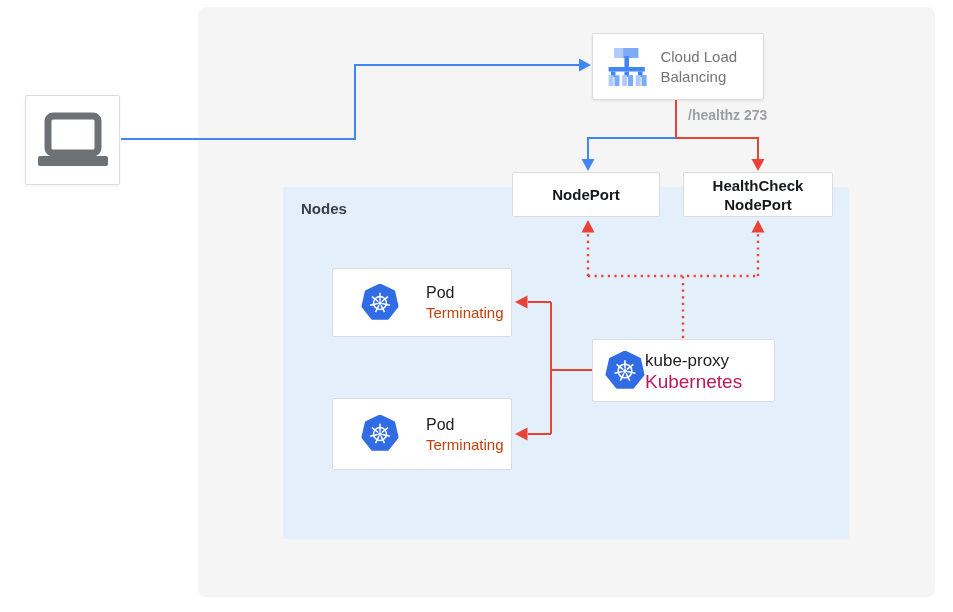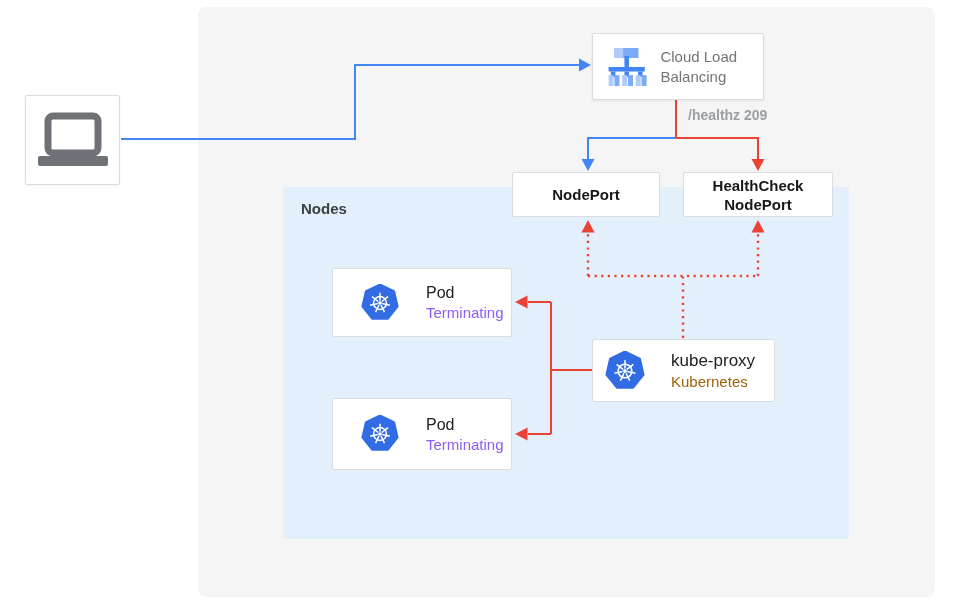--- a/index.html
+++ b/index.html
@@ -31,25 +31,25 @@
     box-shadow:0 1px 3px rgba(0,0,0,.08);}
   .clb-label{font-size:15px;line-height:20px;color:#757575;width:104px;}
   .port-box{display:flex;align-items:center;justify-content:center;text-align:center;
     font-weight:bold;font-size:15px;line-height:19px;color:#17181a;}
   .nodeport-box{left:512px;top:172px;width:148px;height:45px;}
   .hc-box{left:683px;top:172px;width:150px;height:45px;padding:0 26px;}
   .pod-box{left:332px;width:180px;display:flex;align-items:center;gap:27px;padding-left:28px;}
   .pod1{top:268px;height:69px;}
   .pod2{top:398px;height:72px;}
   .pod-title{font-size:16px;color:#202124;line-height:21px;}
-  .pod-status{font-size:15px;color:#8b5cf6;line-height:20px;}
+  .pod-status{font-size:15px;color:#c2410c;line-height:20px;}
   .kproxy-box{left:592px;top:339px;width:183px;height:63px;
-    display:flex;align-items:center;gap:26px;padding-left:12px;}
+    display:flex;align-items:center;padding-left:12px;}
   .kp-title{font-size:17px;color:#202124;line-height:22px;}
-  .kp-subtitle{font-size:15px;color:#a16207;line-height:20px;}
+  .kp-subtitle{font-size:19px;color:#be185d;line-height:20px;}
   .healthz-label{
     position:absolute;left:688px;top:107px;z-index:4;
     font-size:14px;font-weight:bold;color:#9aa0a6;white-space:nowrap;
   }
   .k8s-hept{fill:#326ce5;stroke:#326ce5;stroke-width:3;stroke-linejoin:round;}
   .k8s-wheel{stroke:#ffffff;stroke-width:1.6;fill:none;}
   .k8s-hub{fill:#ffffff;}
   .laptop-screen{fill:none;stroke:#6e7276;stroke-width:7;}
   .laptop-base{fill:#6e7276;}
   .clb-light{fill:#aecbfa;}
@@ -80,21 +80,21 @@
 
     <path d="M683 338 V276 M588 276 H758 M588 276 V233 M758 276 V233" fill="none" stroke-width="2.4" stroke-dasharray="2.2 4.4" stroke="#ea4335"></path>
     <polygon points="588,220 581.5,232.5 594.5,232.5" fill="#ea4335"></polygon>
     <polygon points="758,220 751.5,232.5 764.5,232.5" fill="#ea4335"></polygon>
 
     <path d="M592 370 H551 M551 302 V434 M551 302 H528 M551 434 H528" fill="none" stroke-width="2" stroke="#ea4335"></path>
     <polygon points="515,302 527.5,295.5 527.5,308.5" fill="#ea4335"></polygon>
     <polygon points="515,434 527.5,427.5 527.5,440.5" fill="#ea4335"></polygon>
   </svg>
 
-  <div class="healthz-label">/healthz 209</div>
+  <div class="healthz-label">/healthz 273</div>
 
   <div class="node-box laptop-box">
     <svg width="70" height="56" viewBox="0 0 70 56">
       <rect class="laptop-screen" x="10" y="4" width="50" height="37" rx="5"></rect>
       <rect class="laptop-base" x="0" y="44" width="70" height="10" rx="2"></rect>
     </svg>
   </div>
 
   <div class="node-box port-box nodeport-box">
     <span>NodePort</span>

